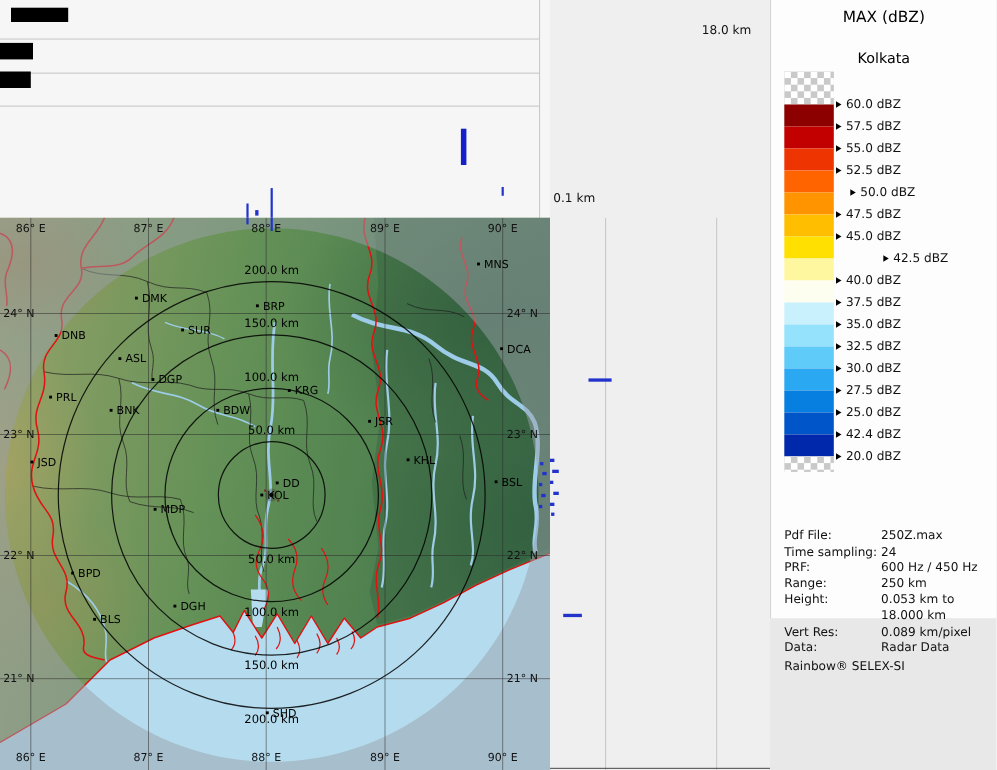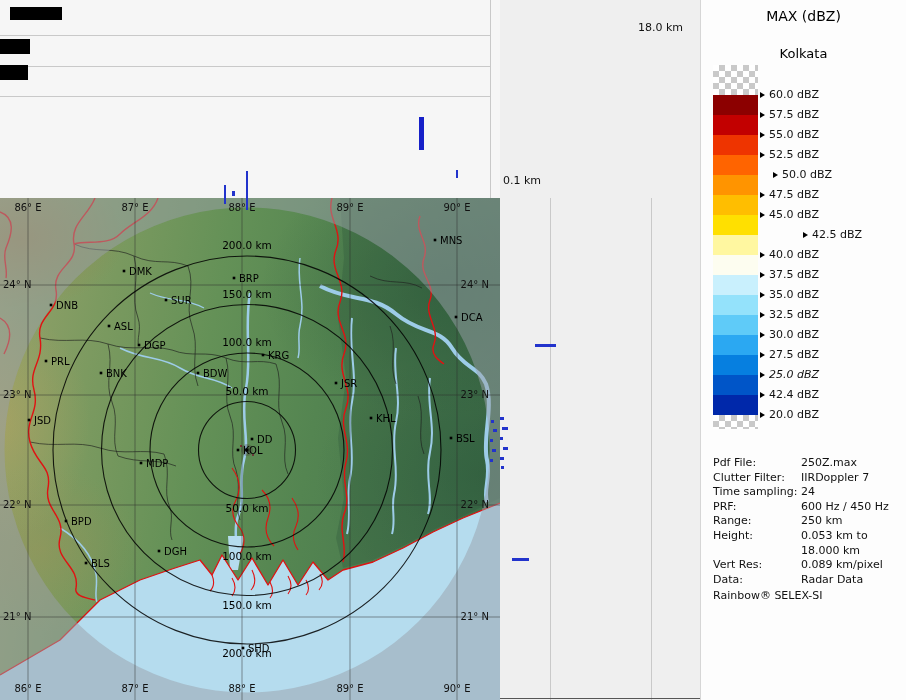--- a/index.html
+++ b/index.html
@@ -29,32 +29,32 @@
   }
   .map svg{display:block;}
   .gridline{stroke:#2b2b2b;stroke-width:.6;opacity:.8;}
   .ring{stroke:#000;stroke-width:1.1;fill:none;opacity:.85;}
   svg text{font-family:"DejaVu Sans",sans-serif;fill:#111;}
   .gridlab{font-size:10px;}
   .ringlab{font-size:10.5px;fill:#000;}
   .citylab{font-size:10px;fill:#000;}
 
   
-  .legend{position:absolute;left:700px;top:0;width:206px;height:700px;background:#fdfdfd;border-left:1px solid #d6d6d6;box-sizing:border-box;}
+  .legend{position:absolute;left:700px;top:0;width:206px;height:562px;background:#fdfdfd;border-left:1px solid #d6d6d6;box-sizing:border-box;}
   .legend-title1,.legend-title2,.legend-title3{position:absolute;left:0;right:0;text-align:center;color:#000;}
   .legend-title1{top:8px;font-size:14px;}
   .legend-title2{top:27px;font-size:13px;}
   .legend-title3{top:46px;font-size:13px;}
   .scale-wrap{position:absolute;left:12px;top:65px;width:190px;}
   .scale-cells{position:absolute;left:0;top:0;width:45px;}
   .scale-cells > div{width:45px;}
   .checker{background-color:#ddd;background-image:conic-gradient(#c9c9c9 25%,#fff 0 50%,#c9c9c9 0 75%,#fff 0);background-size:12px 12px;}
   .dbz-label{position:absolute;left:56px;font-size:11px;color:#111;white-space:nowrap;}
   .dbz-label::before{content:"";position:absolute;left:-9px;top:4px;border-top:3px solid transparent;border-bottom:3px solid transparent;border-left:5px solid #000;}
-  .info{position:absolute;left:12px;top:456px;right:4px;font-size:11px;color:#111;}
+  .info{position:absolute;left:12px;top:480px;right:4px;font-size:11px;color:#111;}
   .info-row{display:flex;line-height:14.6px;}
   .info-label{flex:0 0 88px;}
   .info-value{flex:1;white-space:nowrap;}
   .info-footer{margin-top:1px;line-height:15px;}
 </style>
 </head>
 <body>
 
 <div class="screen">
 
@@ -273,35 +273,31 @@
         <div class="dbz-label" style="top: 103px; margin-left: 13px;">50.0 dBZ</div>
         <div class="dbz-label" style="top: 123px;">47.5 dBZ</div>
         <div class="dbz-label" style="top: 143px;">45.0 dBZ</div>
         <div class="dbz-label" style="top: 163px; margin-left: 43px;">42.5 dBZ</div>
         <div class="dbz-label" style="top: 183px;">40.0 dBZ</div>
         <div class="dbz-label" style="top: 203px;">37.5 dBZ</div>
         <div class="dbz-label" style="top: 223px;">35.0 dBZ</div>
         <div class="dbz-label" style="top: 243px;">32.5 dBZ</div>
         <div class="dbz-label" style="top: 263px;">30.0 dBZ</div>
         <div class="dbz-label" style="top: 283px;">27.5 dBZ</div>
-        <div class="dbz-label" style="top: 303px; font-style: italic;">25.0 dBZ</div>
+        <div class="dbz-label" style="top: 303px;">25.0 dBZ</div>
         <div class="dbz-label" style="top: 323px;">42.4 dBZ</div>
         <div class="dbz-label" style="top: 343px;">20.0 dBZ</div>
       </div>
     <div class="info">
       <div>
           <div class="info-row">
             <span class="info-label">Pdf File:</span>
             <span class="info-value">250Z.max</span>
           </div>
           <div class="info-row">
-            <span class="info-label">Clutter Filter:</span>
-            <span class="info-value">IIRDoppler 7</span>
-          </div>
-          <div class="info-row">
             <span class="info-label">Time sampling:</span>
             <span class="info-value">24</span>
           </div>
           <div class="info-row">
             <span class="info-label">PRF:</span>
             <span class="info-value">600 Hz / 450 Hz</span>
           </div>
           <div class="info-row">
             <span class="info-label">Range:</span>
             <span class="info-value">250 km</span>

